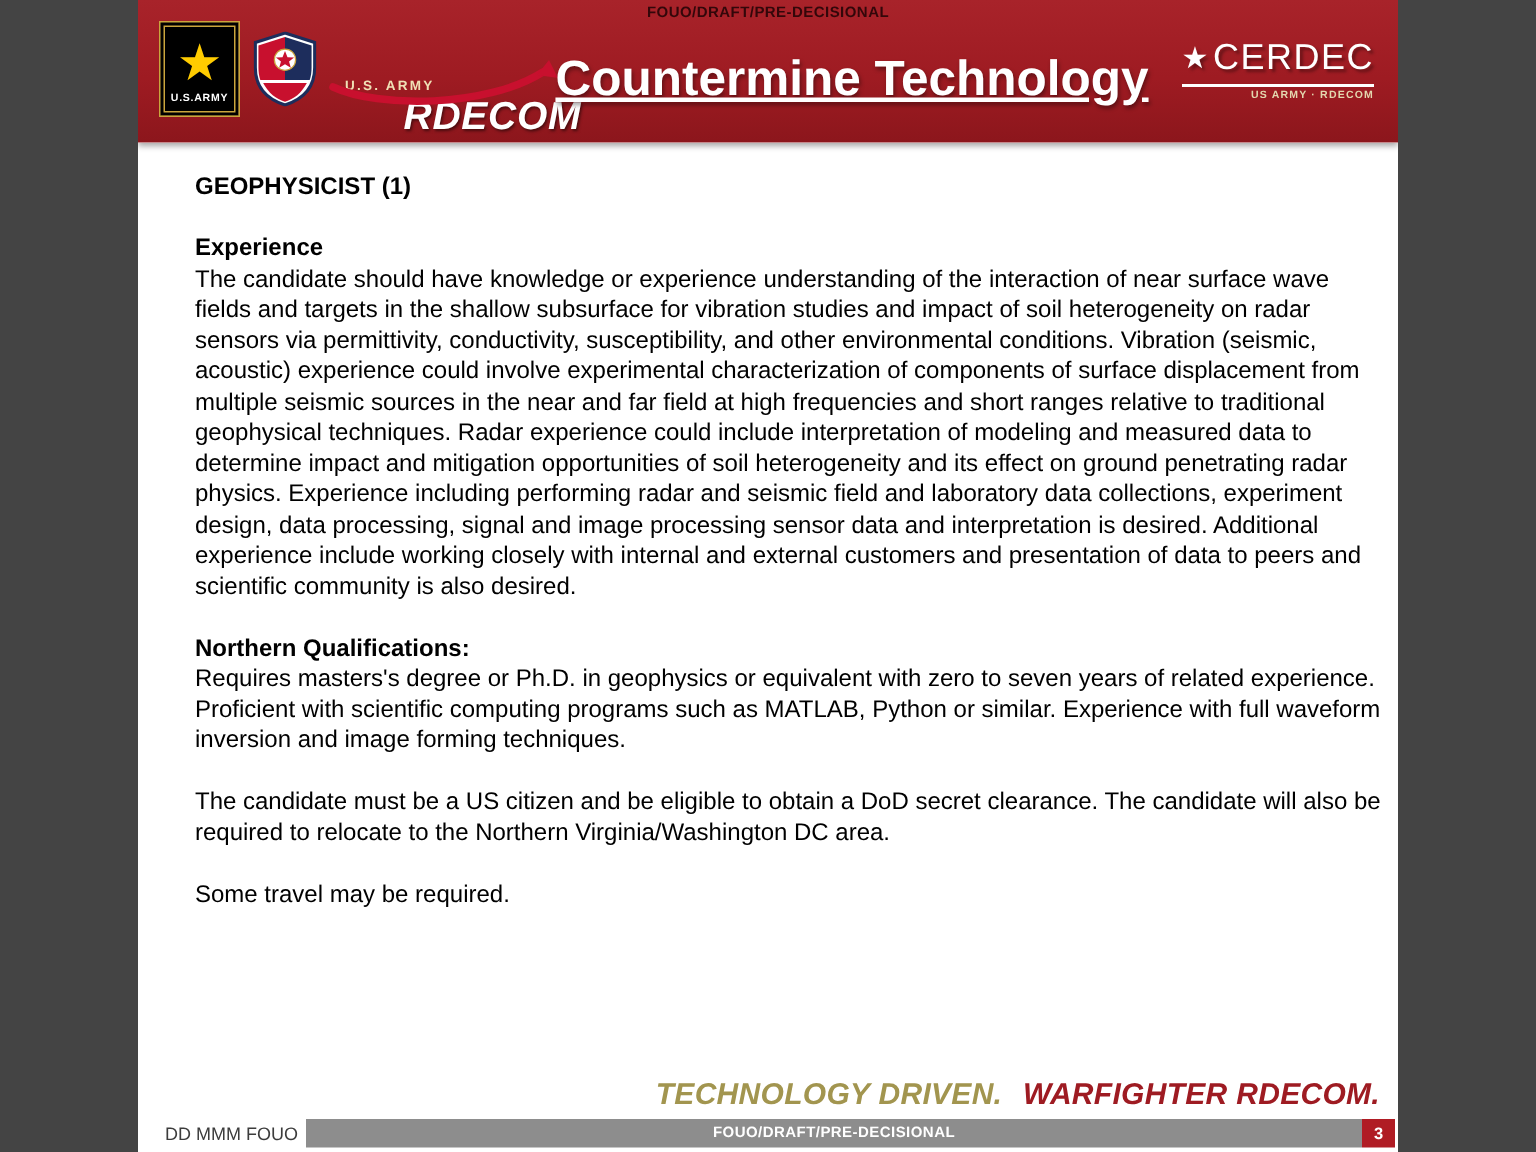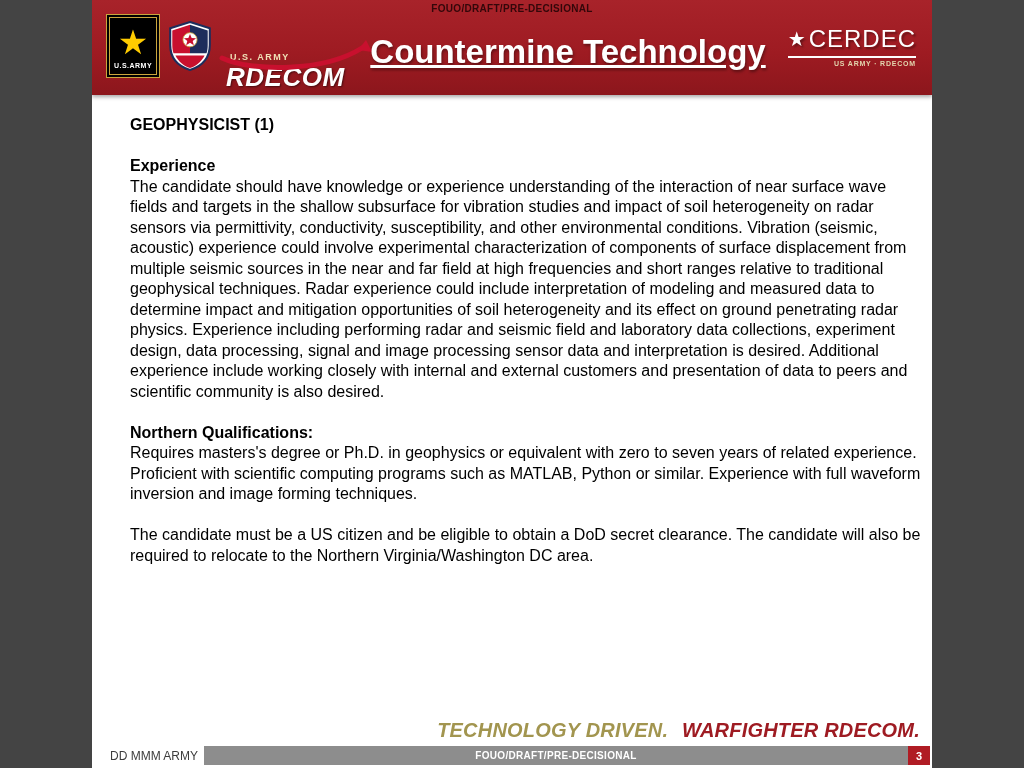--- a/index.html
+++ b/index.html
@@ -99,20 +99,21 @@
     margin-left: 4px;
     margin-top: 28px;
   }
   .rdecom-main {
     color: #ffffff;
     font-size: 26px;
     font-weight: bold;
     font-style: italic;
     letter-spacing: 0.5px;
     text-shadow: 1px 1px 2px rgba(0,0,0,0.5);
+    margin-left: 43px;
   }
 
   .cerdec-logo {
     position: absolute;
     top: 24px; right: 16px;
     text-align: right;
   }
   .cerdec-main {
     display: inline-flex;
     align-items: center;
@@ -269,28 +270,31 @@
 
     <section class="block">
       <h2 class="h">Northern Qualifications:</h2>
       <p>Requires masters's degree or Ph.D. in geophysics or equivalent with zero to seven years of related experience. Proficient with scientific computing programs such as MATLAB, Python or similar. Experience with full waveform inversion and image forming techniques.</p>
     </section>
 
     <section class="block">
       <p>The candidate must be a US citizen and be eligible to obtain a DoD secret clearance. The candidate will also be required to relocate to the Northern Virginia/Washington DC area.</p>
     </section>
 
+    <section class="block">
+      <p>Some travel may be required.</p>
+    </section>
   </main>
 
   <div class="tagline">
     <span class="tag-gold">TECHNOLOGY DRIVEN.</span>
     <span class="tag-maroon">WARFIGHTER RDECOM.</span>
   </div>
 
   <footer class="slide-footer">
-    <div class="footer-date">DD MMM ARMY</div>
+    <div class="footer-date">DD MMM FOUO</div>
     <div class="footer-bar">
       <span>FOUO/DRAFT/PRE-DECISIONAL</span>
     </div>
     <div class="page-number">3</div>
   </footer>
 
 </div>
 
 </body></html>

